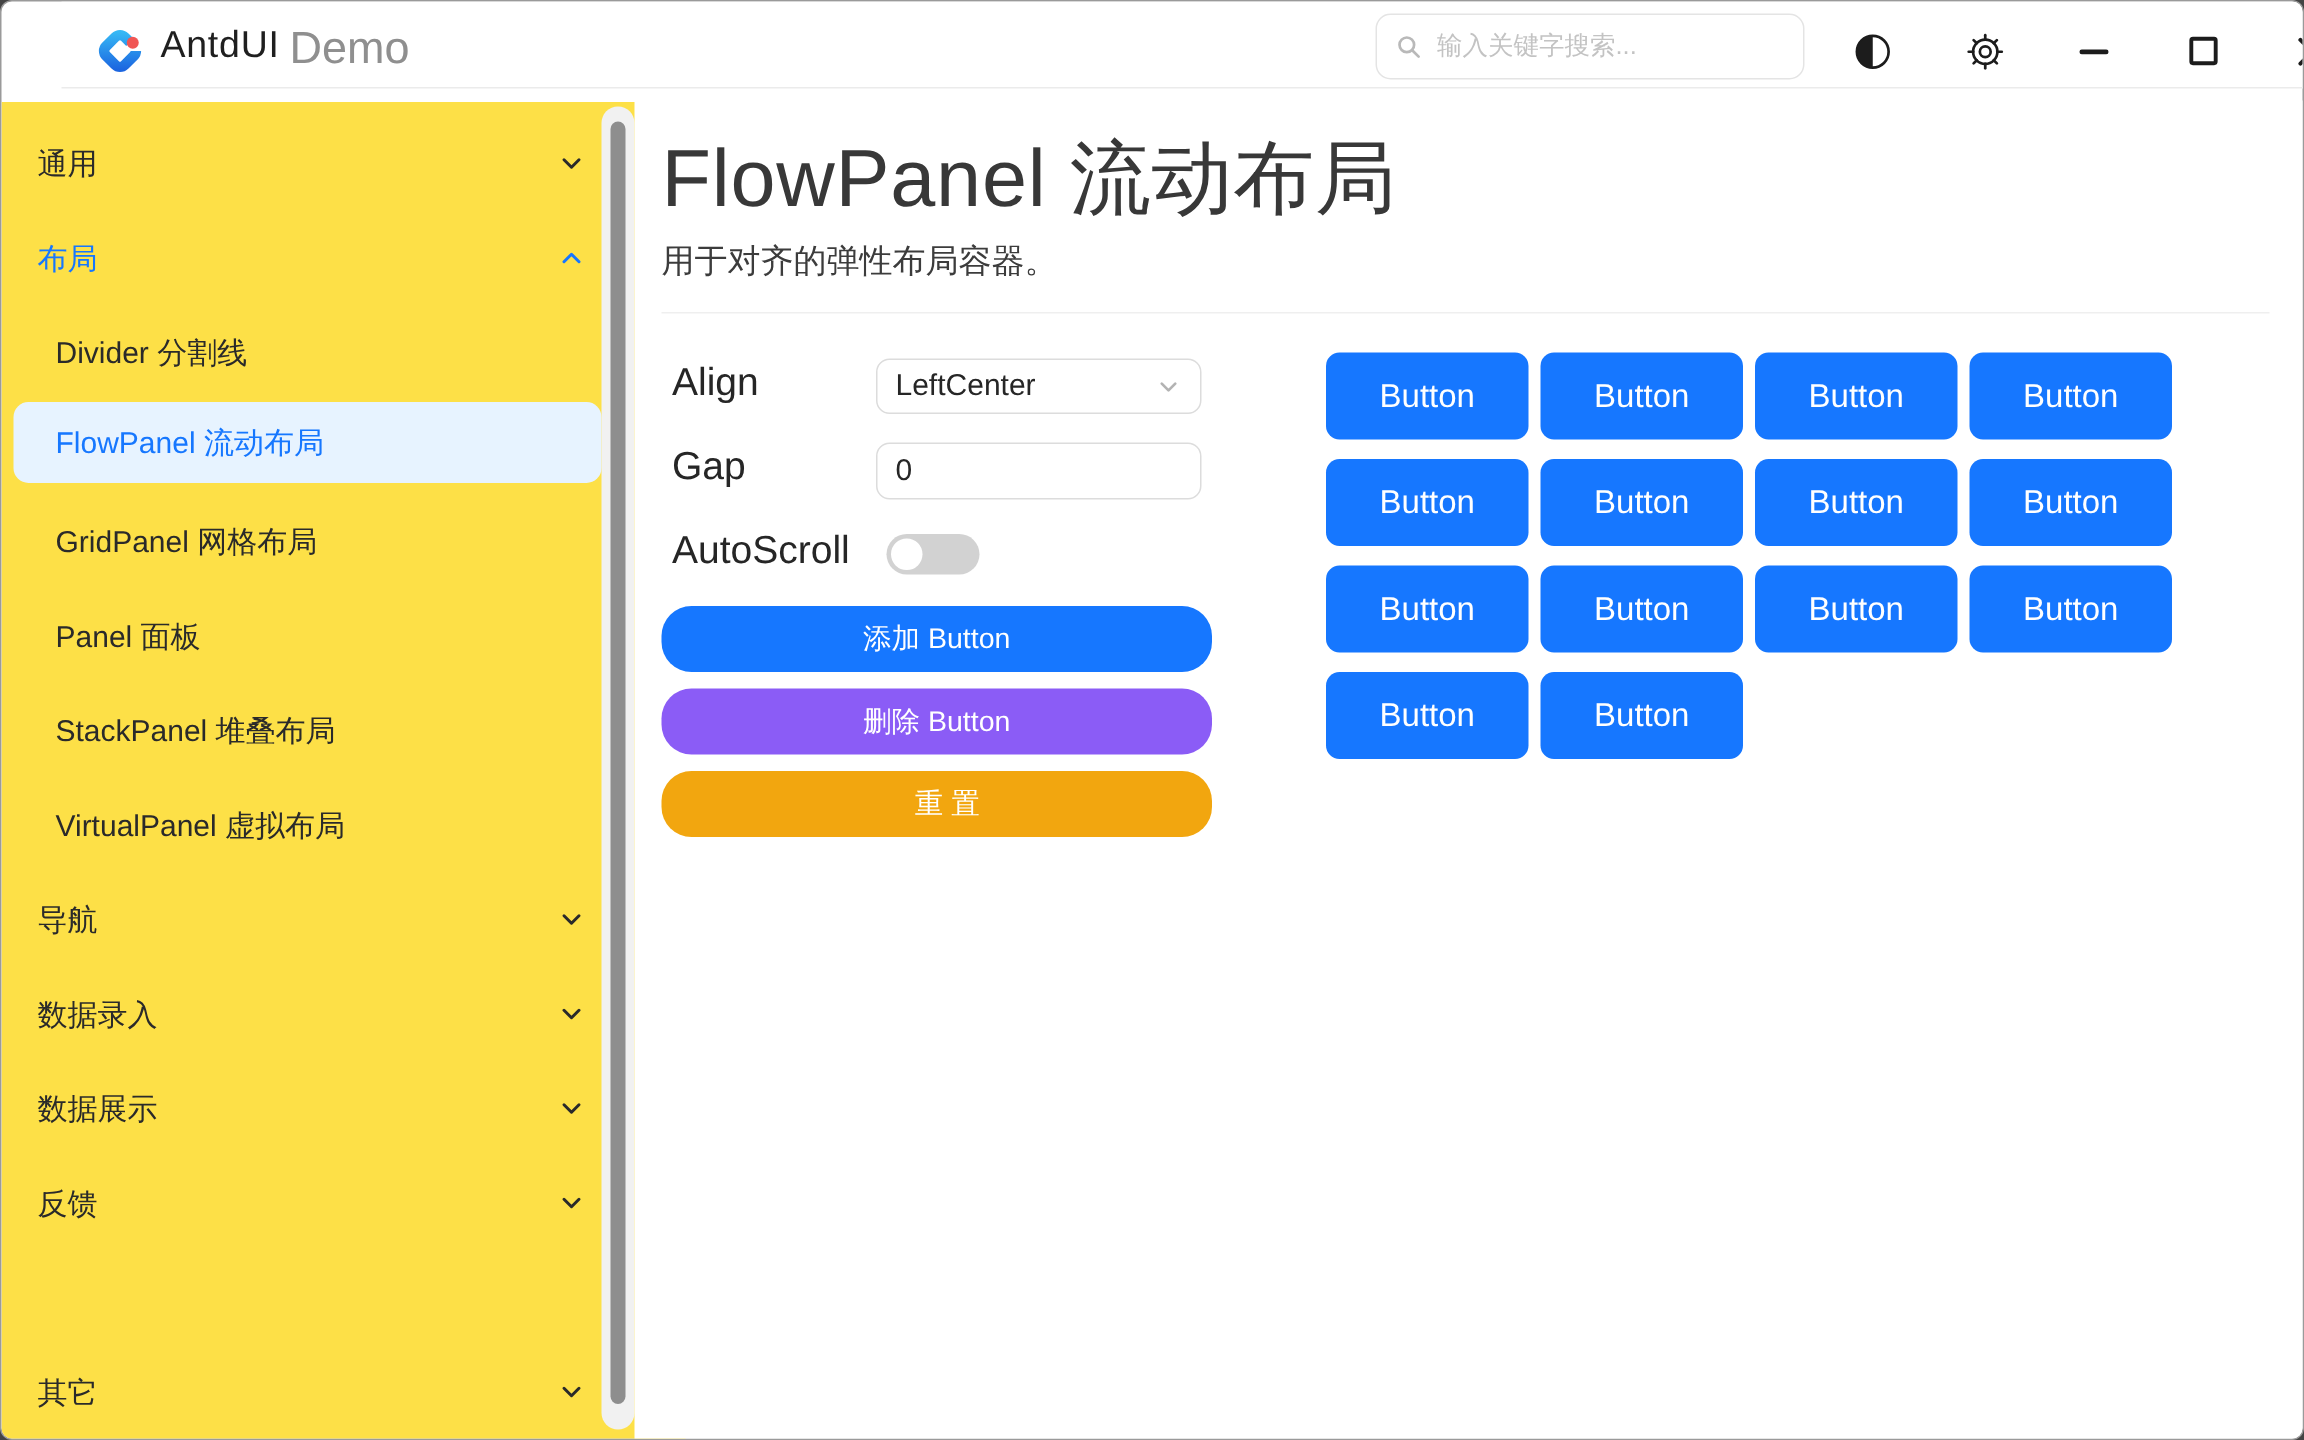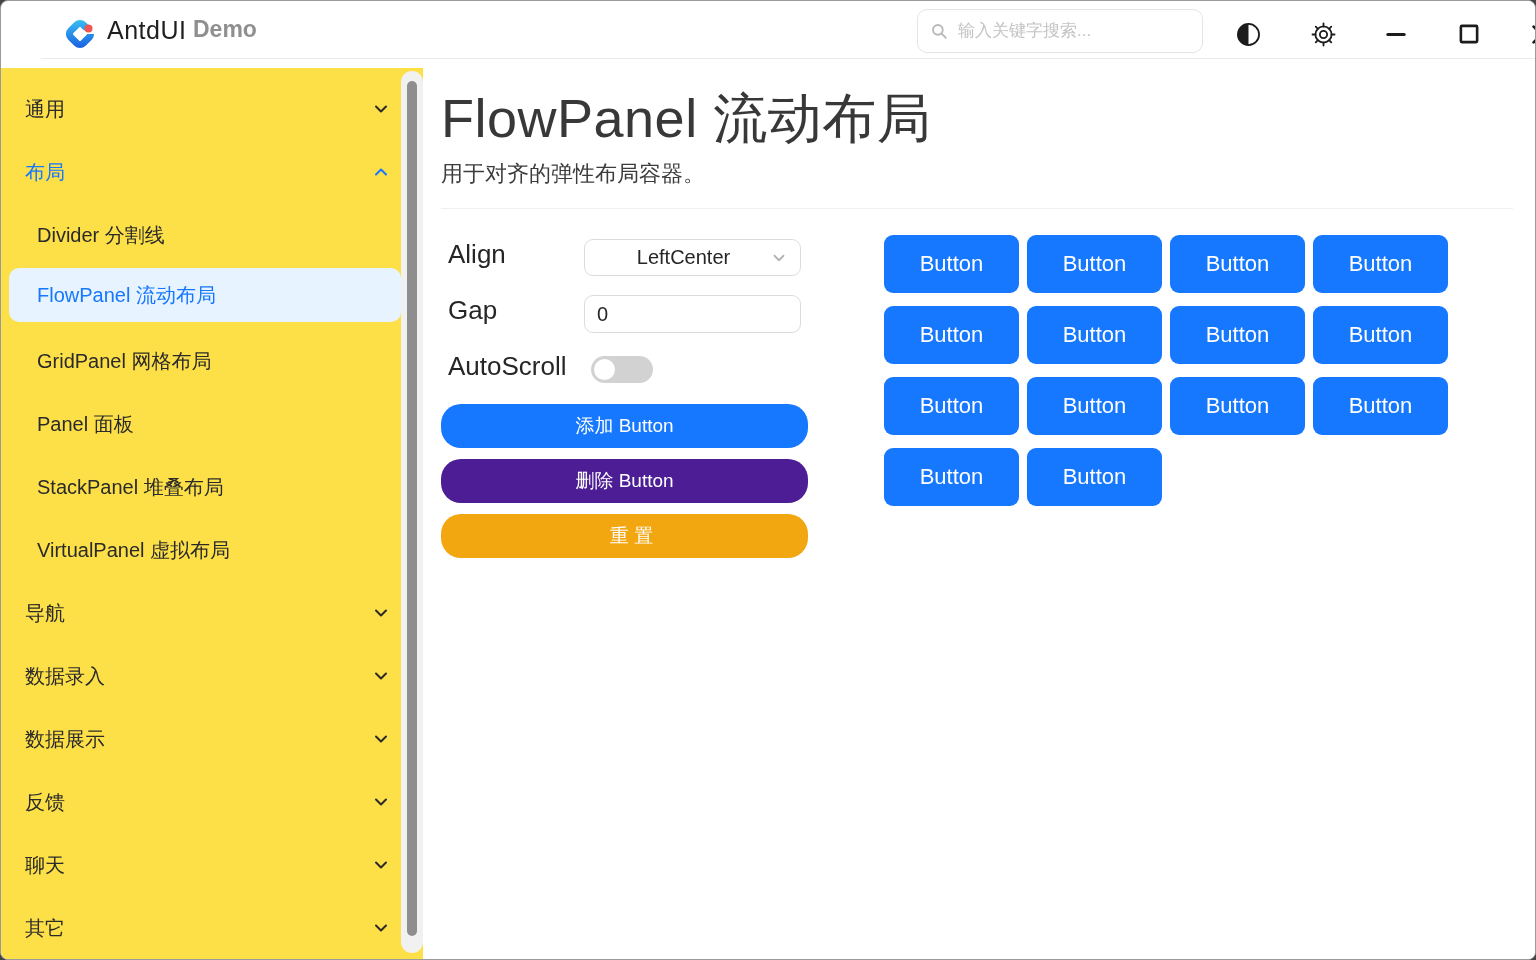--- a/index.html
+++ b/index.html
@@ -6,21 +6,21 @@
   *{box-sizing:border-box;}
   .window{
     position:relative;width:1536px;height:960px;background:#fff;
     font-family:"Liberation Sans","DejaVu Sans",sans-serif;
     border:1px solid #9a9a9a;border-radius:8px;overflow:hidden;
   }
   
   .titlebar{position:absolute;left:0;top:0;width:100%;height:58px;background:#fff;border-bottom:1px solid #ebebeb;margin-left:40px;}
   .logo{position:absolute;left:22px;top:16px;width:34px;height:34px;}
   .app-title{position:absolute;left:66px;top:15px;font-size:25px;color:#1f1f1f;font-weight:500;letter-spacing:.5px;}
-  .app-sub{position:absolute;left:152px;top:15px;font-size:23px;color:#8f8f8f;font-weight:700;text-align:center;}
+  .app-sub{position:absolute;left:152px;top:15px;font-size:30px;color:#8f8f8f;font-weight:400;text-align:center;}
   .search{position:absolute;left:876px;top:8px;width:286px;height:44px;border:1px solid #e4e4e4;border-radius:10px;background:#fff;display:flex;align-items:center;padding:0 12px;}
   .search input{border:none;outline:none;flex:1;font-size:17px;color:#333;margin-left:8px;font-family:inherit;background:transparent;}
   .search input::placeholder{color:#c3c3c3;}
   .tb-icon{position:absolute;top:14px;width:38px;height:38px;display:flex;align-items:center;justify-content:center;cursor:pointer;border-radius:6px;}
   .i-theme{left:1188px;} .i-gear{left:1263px;} .i-min{left:1336px;} .i-max{left:1409px;} .i-close{left:1481px;}
   
   .sidebar{position:absolute;left:0;top:67px;width:456px;height:893px;background:#fde047;overflow:hidden;}
   .side-item{position:absolute;left:8px;width:392px;height:54px;display:flex;align-items:center;cursor:pointer;border-radius:10px;}
   .side-item .lbl{font-size:20px;color:#2a2a2a;}
   .side-item.group{padding-left:16px;}
@@ -34,28 +34,28 @@
   .sb-thumb{position:absolute;left:6px;top:10px;width:10px;height:855px;background:#8e8e8e;border-radius:5px;cursor:pointer;}
   
   .main{position:absolute;left:422px;top:66px;width:1114px;height:894px;background:#fff;}
   .page-title{position:absolute;left:18px;top:16px;font-size:54px;font-weight:500;color:#383838;letter-spacing:.5px;}
   .page-subtitle{position:absolute;left:18px;top:92px;font-size:22px;color:#3c3c3c;text-align:right;}
   .hdivider{position:absolute;left:18px;top:141px;width:1072px;height:1px;background:#efefef;}
   .ctl-label{position:absolute;font-size:26px;color:#262626;}
   .ctl-align-label{left:25px;top:172px;}
   .ctl-gap-label{left:25px;top:228px;}
   .ctl-autoscroll-label{left:25px;top:284px;}
-  .select{position:absolute;left:161px;top:172px;width:217px;height:37px;border:1px solid #dcdcdc;border-radius:9px;display:flex;align-items:center;padding:0 12px;cursor:pointer;background:#fff;text-align:center;}
+  .select{position:absolute;left:161px;top:172px;width:217px;height:37px;border:1px solid #dcdcdc;border-radius:9px;display:flex;align-items:center;padding:0 12px;cursor:pointer;background:#fff;}
   .select .val{flex:1;font-size:20px;color:#262626;}
   .textbox{position:absolute;left:161px;top:228px;width:217px;height:38px;border:1px solid #dcdcdc;border-radius:9px;padding:0 12px;font-size:20px;color:#262626;outline:none;font-family:inherit;}
   .toggle{position:absolute;left:168px;top:289px;width:62px;height:27px;background:#d2d2d2;border-radius:14px;cursor:pointer;}
   .toggle .knob{position:absolute;left:3px;top:3px;width:21px;height:21px;background:#fff;border-radius:50%;}
   .act-btn{position:absolute;left:18px;width:367px;height:44px;border:none;border-radius:20px;color:#fff;font-size:19px;font-family:inherit;cursor:pointer;}
   .act-add{top:337px;background:#1677ff;}
-  .act-del{top:392px;background:#4c1d95;}
+  .act-del{top:392px;background:#8b5cf6;}
   .act-reset{top:447px;background:#f2a60f;padding-left:20px;}
   .flow-grid{position:absolute;left:461px;top:168px;width:568px;display:flex;flex-wrap:wrap;column-gap:8px;row-gap:13px;}
   .flow-btn{width:135px;height:58px;background:#1677ff;border:none;border-radius:9px;color:#fff;font-size:22px;font-family:inherit;cursor:pointer;}
   svg{display:block;}
 </style>
 </head>
 <body>
 
 <div class="window">
 
@@ -173,26 +173,20 @@
       <svg class="chev" viewBox="0 0 24 24" fill="none" stroke="#2a2a2a" stroke-width="2.4" stroke-linecap="round" stroke-linejoin="round">
           <polyline points="6 9 12 15 18 9"></polyline>
         </svg>
     </div>
     <div class="side-item group" style="top:707px">
       <span class="lbl">反馈</span>
       <svg class="chev" viewBox="0 0 24 24" fill="none" stroke="#2a2a2a" stroke-width="2.4" stroke-linecap="round" stroke-linejoin="round">
           <polyline points="6 9 12 15 18 9"></polyline>
         </svg>
     </div>
-    <div class="side-item group" style="top:770px">
-      <span class="lbl">聊天</span>
-      <svg class="chev" viewBox="0 0 24 24" fill="none" stroke="#2a2a2a" stroke-width="2.4" stroke-linecap="round" stroke-linejoin="round">
-          <polyline points="6 9 12 15 18 9"></polyline>
-        </svg>
-    </div>
     <div class="side-item group" style="top:833px">
       <span class="lbl">其它</span>
       <svg class="chev" viewBox="0 0 24 24" fill="none" stroke="#2a2a2a" stroke-width="2.4" stroke-linecap="round" stroke-linejoin="round">
           <polyline points="6 9 12 15 18 9"></polyline>
         </svg>
     </div>
   </div>
 
   <div class="sb-track">
     <div class="sb-thumb"></div>

